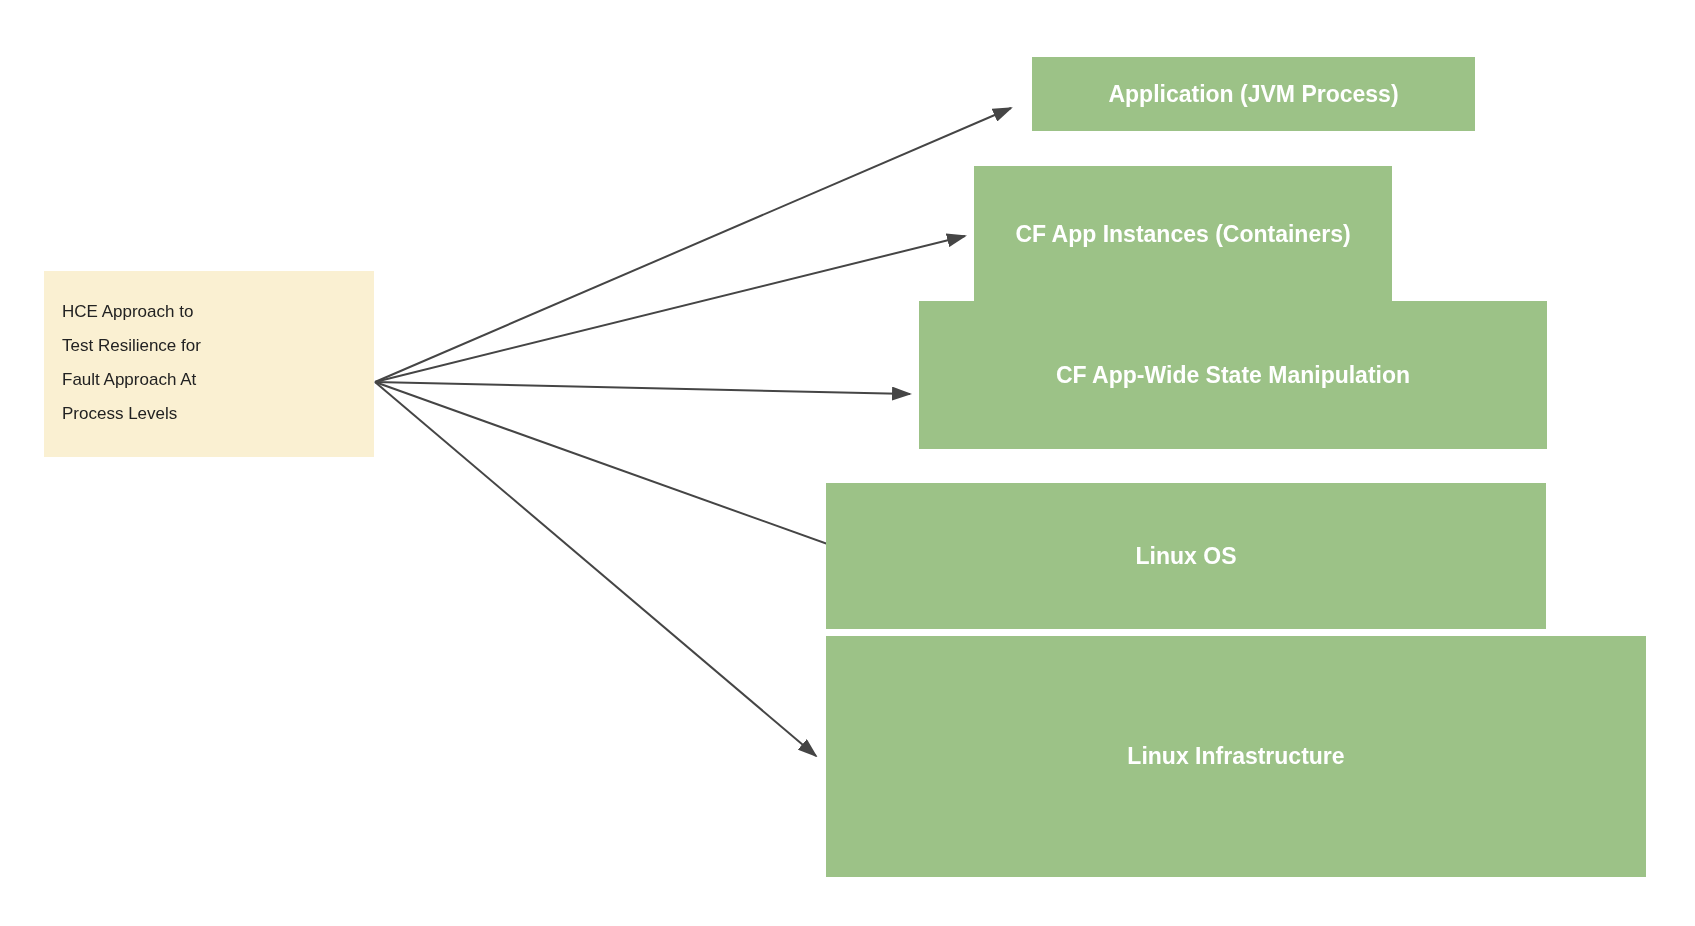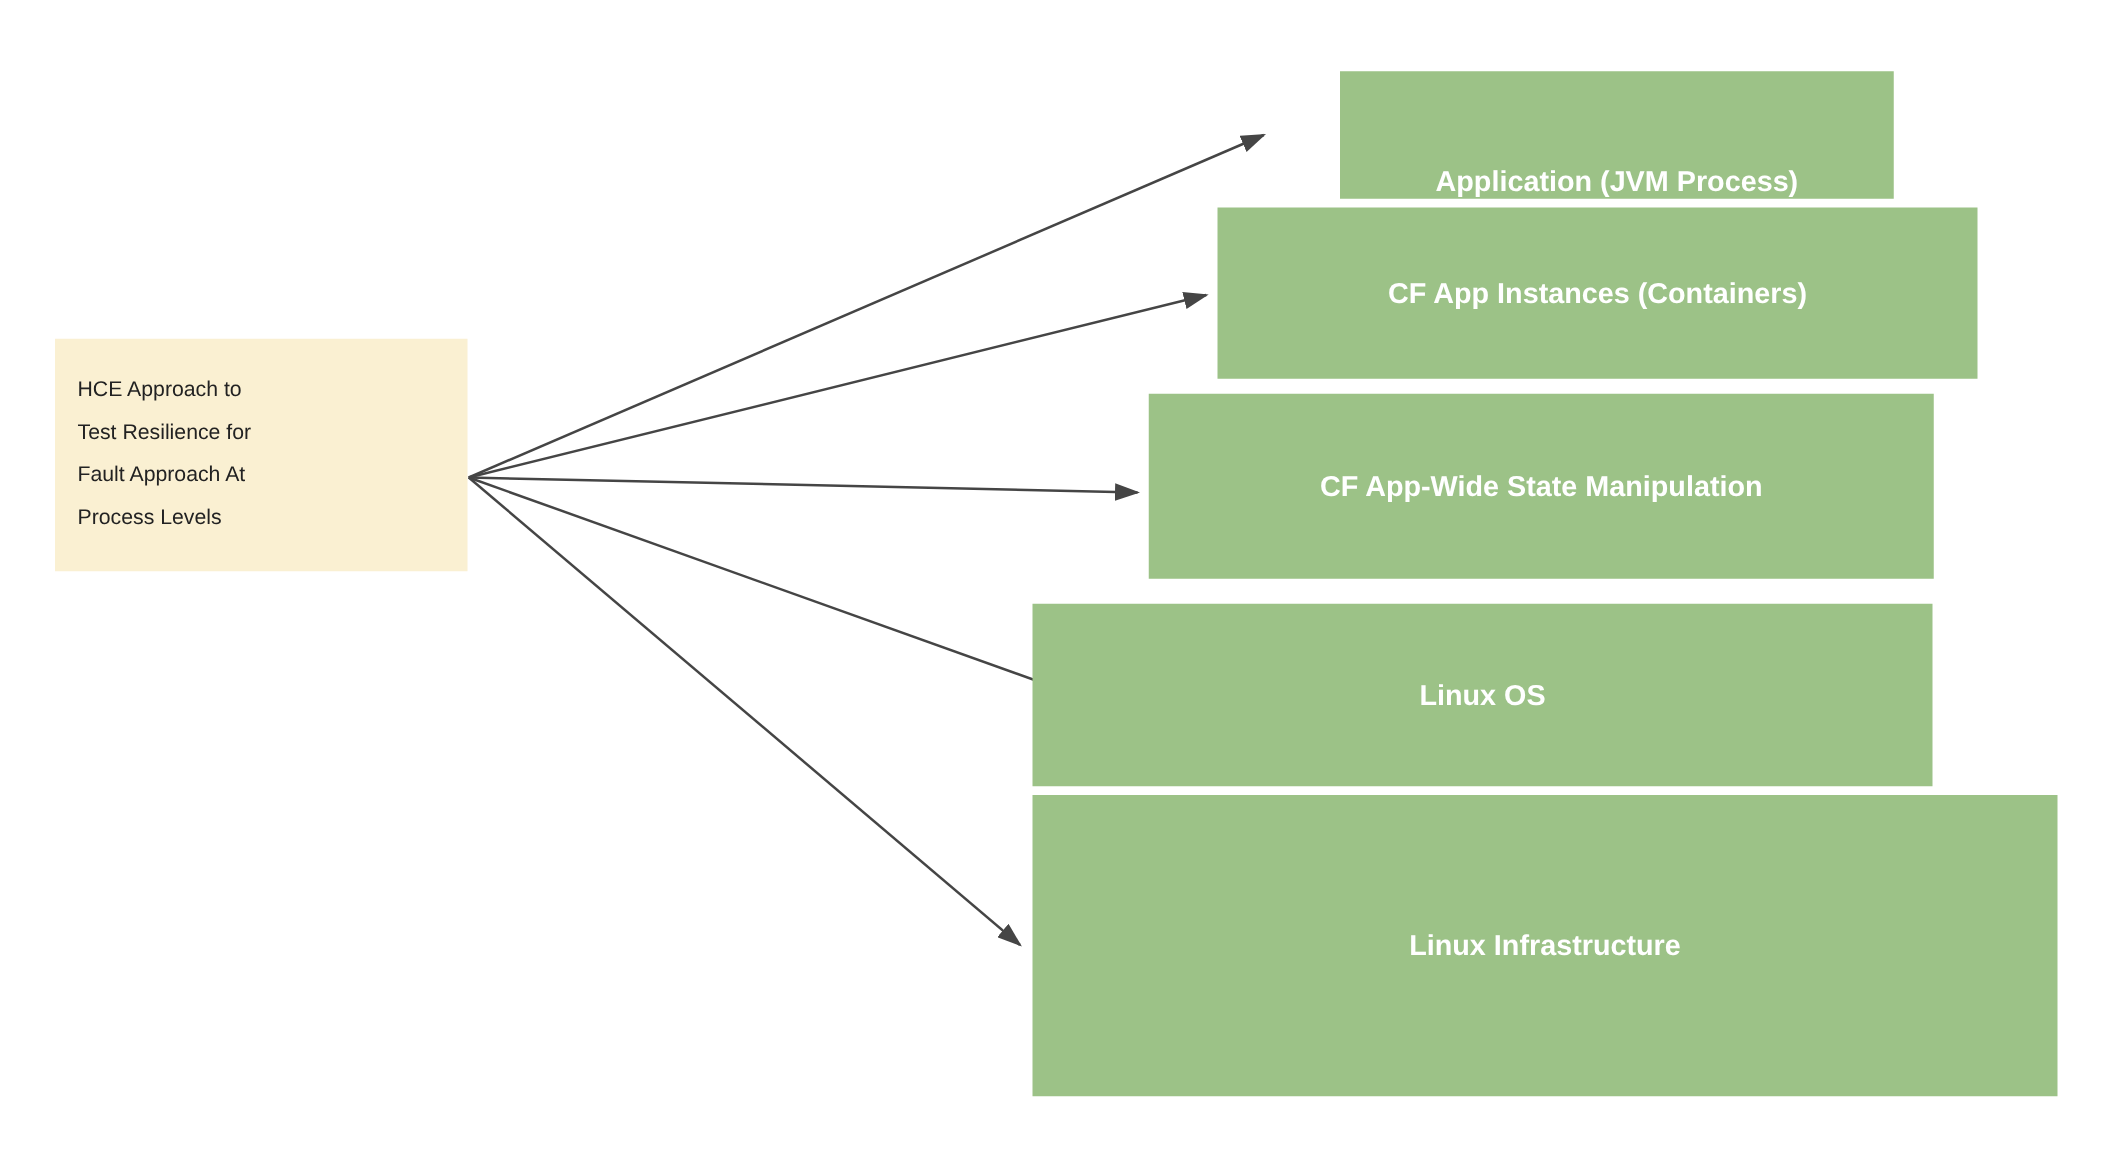--- a/index.html
+++ b/index.html
@@ -47,23 +47,23 @@
     position:absolute;
     background:var(--level-fill);
     display:flex;
     align-items:center;
     justify-content:center;
     text-align:center;
     color:var(--level-text);
     font-weight:bold;
     font-size:23px;
   }
-  .level-1{left:1072px;top:57px;width:443px;height:102px;align-items:flex-end;}
-  .level-2{left:974px;top:166px;width:608px;height:137px;}
-  .level-3{left:919px;top:315px;width:628px;height:148px;}
+  .level-1{left:1032px;top:57px;width:443px;height:74px;}
+  .level-2{left:974px;top:166px;width:418px;height:137px;}
+  .level-3{left:919px;top:301px;width:628px;height:148px;}
   .level-4{left:826px;top:483px;width:720px;height:146px;}
   .level-5{left:826px;top:636px;width:820px;height:241px;}
 </style>
 </head>
 <body>
 
 <div class="canvas">
 
   <svg class="arrows" viewBox="0 0 1695 926" xmlns="http://www.w3.org/2000/svg" aria-hidden="true">
     <defs>

